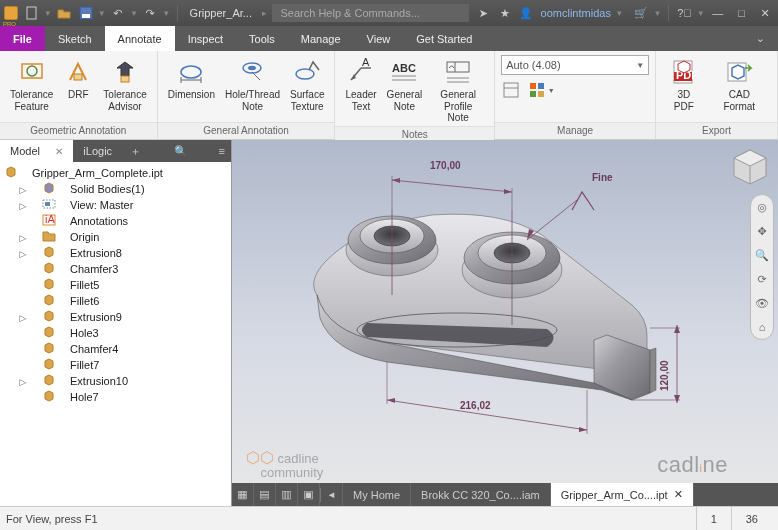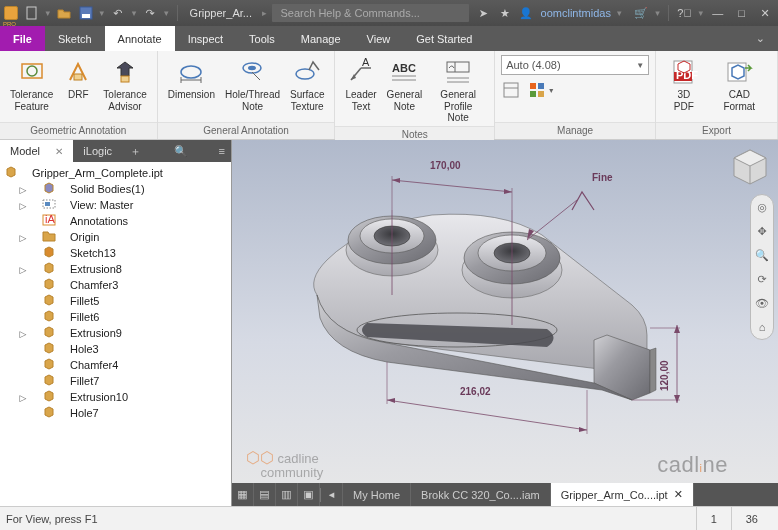--- a/index.html
+++ b/index.html
@@ -345,29 +345,20 @@
           <span class="nlbl">Annotations</span>
         </div>
         <div class="node indent">
           <span class="exp">▷</span>
           <span class="nico">
             <svg width="14" height="14">
               <path d="M1 3h5l1 2h6v7H1z" fill="#d9a54a" stroke="#b8832d"></path>
             </svg>
           </span>
           <span class="nlbl">Origin</span>
-        </div>
-        <div class="node indent">
-          <span class="exp"></span>
-          <span class="nico">
-            <svg width="14" height="14">
-              <path d="M3 4 L7 2 L11 4 L11 10 L7 12 L3 10 Z" fill="#d98b2e" stroke="#b8832d"></path>
-            </svg>
-          </span>
-          <span class="nlbl">Sketch13</span>
         </div>
         <div class="node indent">
           <span class="exp">▷</span>
           <span class="nico">
             <svg width="14" height="14">
               <path d="M3 4 L7 2 L11 4 L11 10 L7 12 L3 10 Z" fill="#d9a54a" stroke="#b8832d"></path>
             </svg>
           </span>
           <span class="nlbl">Extrusion8</span>
         </div>
@@ -514,21 +505,21 @@
       <line x1="400" y1="260" x2="448" y2="260" stroke="#7a4a6a" stroke-width="0.6"></line>
       <polygon points="445,185 442,193 448,193" fill="#7a4a6a"></polygon>
       <polygon points="445,263 442,255 448,255" fill="#7a4a6a"></polygon>
 
       <line x1="295" y1="100" x2="345" y2="60" stroke="#7a4a6a" stroke-width="0.8"></line>
       <path d="M 340 70 L 350 52 L 362 70" fill="none" stroke="#7a4a6a" stroke-width="1.2"></path>
       <polygon points="295,100 302,91 297,89" fill="#7a4a6a"></polygon>
     </svg>
 
     <div class="dim" style="left:198px;top:20px">170,00</div>
-    <div class="dim" style="left:228px;top:246px">216,02</div>
+    <div class="dim" style="left:228px;top:260px">216,02</div>
     <div class="dim" style="left:438px;top:240px;transform:rotate(-90deg);transform-origin:left bottom">120,00</div>
     <div class="dim" style="left:360px;top:32px;color:#6a3a5a">Fine</div>
 
     <div class="cadline-comm"><span class="dots">⬡⬡</span> cadline<br>&nbsp;&nbsp;&nbsp;&nbsp;community</div>
     <div class="cadline-wm">cadl<span class="bar">i</span>ne</div>
 
     <svg class="viewcube">
       <polygon points="22,4 38,12 38,30 22,38 6,30 6,12" fill="#d8d8d8" stroke="#999"></polygon>
       <polygon points="22,4 38,12 22,20 6,12" fill="#ececec" stroke="#999"></polygon>
       <line x1="22" y1="20" x2="22" y2="38" stroke="#999"></line>

